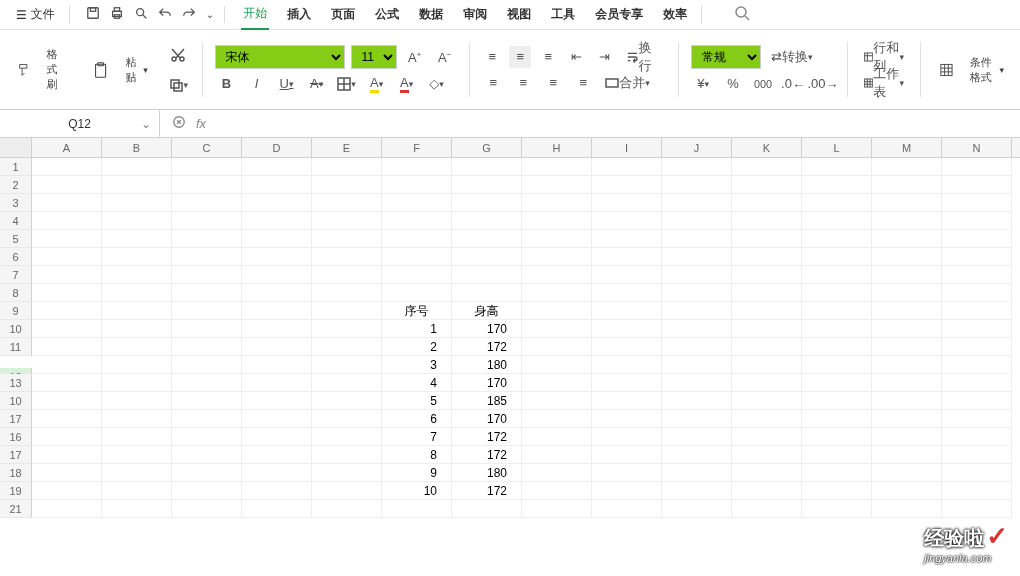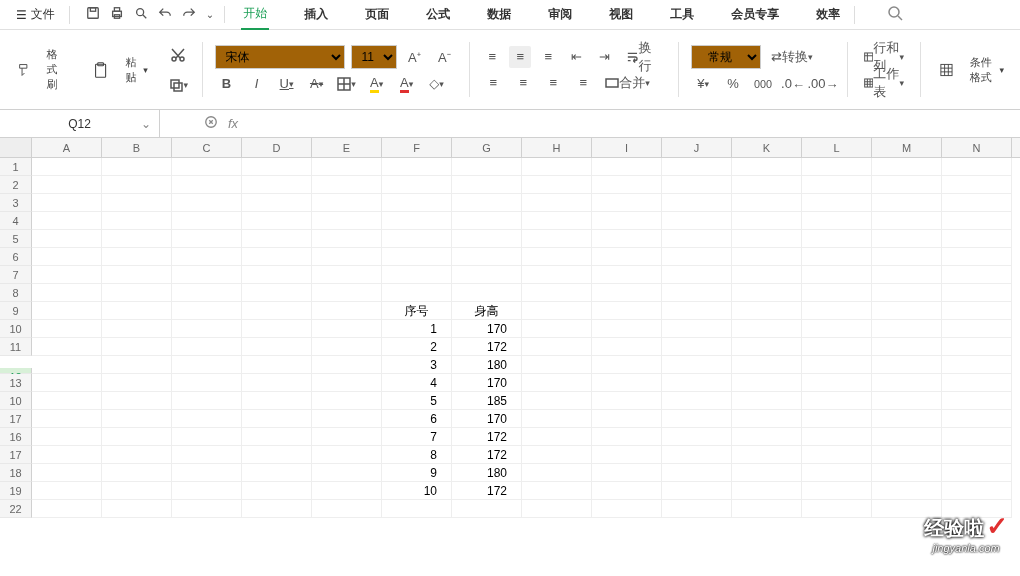--- a/index.html
+++ b/index.html
@@ -3,60 +3,60 @@
 <meta charset="utf-8">
 <style>
 * { box-sizing: border-box; margin: 0; padding: 0; font-family: "Microsoft YaHei", sans-serif; }
 body { background: #fff; width: 1020px; height: 576px; overflow: hidden; position: relative; }
 
 
 .menubar { height: 30px; background: #fff; display: flex; align-items: center; border-bottom: 1px solid #e0e0e0; padding: 0 8px; font-size: 12px; color: #333; }
 .menubar .file-btn { display: flex; align-items: center; gap: 4px; padding: 0 8px; cursor: pointer; }
 .menubar .qa-icons { display: flex; align-items: center; gap: 10px; padding: 0 10px; border-right: 1px solid #ddd; }
 .menubar .qa-icons span { cursor: pointer; color: #555; }
-.menubar .tabs { display: flex; gap: 33px; padding-left: 16px; }
+.menubar .tabs { display: flex; gap: 16px; padding-left: 16px; }
 .menubar .tab { cursor: pointer; padding: 0 2px; height: 30px; display: flex; align-items: center; font-weight: bold; }
 .menubar .tab.active { color: #1a9e55; border-bottom: 2px solid #1a9e55; font-weight: 500; }
 .menubar .search { margin-left: 20px; color: #888; cursor: pointer; }
 
 
 .ribbon { height: 80px; background: #fff; border-bottom: 1px solid #d0d0d0; display: flex; align-items: stretch; padding: 6px 10px; gap: 12px; }
 .ribbon-group { display: flex; flex-direction: column; justify-content: center; gap: 4px; }
 .ribbon-sep { width: 1px; background: #e0e0e0; margin: 6px 0; }
 .big-btn { display: flex; align-items: center; justify-content: flex-end; gap: 16px; font-size: 11px; color: #444; padding: 4px 6px; cursor: pointer; }
 .big-btn svg { width: 22px; height: 22px; }
 .row { display: flex; align-items: center; gap: 6px; }
 .small-btn { width: 24px; height: 22px; display: flex; align-items: center; justify-content: center; cursor: pointer; color: #555; font-size: 13px; border-radius: 2px; }
-select, .select-like { height: 24px; border: 1px solid #ccc; font-size: 12px; padding: 0 6px; background: #a16207; cursor: pointer; }
+select, .select-like { height: 24px; border: 1px solid #ccc; font-size: 12px; padding: 0 6px; background: #84cc16; cursor: pointer; }
 .font-name { width: 130px; }
 .font-size { width: 46px; }
-.num-format { width: 70px; text-align: center; }
-
-
-.fbar { height: 28px; display: flex; align-items: center; border-bottom: 1px solid #d0d0d0; gap: 32px; }
+.num-format { width: 70px; }
+
+
+.fbar { height: 28px; display: flex; align-items: center; border-bottom: 1px solid #d0d0d0; }
 .name-box { width: 160px; height: 28px; display: flex; align-items: center; justify-content: center; border-right: 1px solid #d0d0d0; position: relative; font-size: 12px; color: #333; }
 .name-box .dd { position: absolute; right: 8px; color: #888; }
 .fbar-tools { display: flex; align-items: center; gap: 10px; padding: 0 12px; color: #888; }
 .formula-input { flex: 1; height: 100%; border: none; outline: none; font-size: 12px; padding: 0 6px; }
 
 
 .sheet { position: relative; }
 .col-headers { display: flex; height: 20px; background: #f5f5f5; border-bottom: 1px solid #d0d0d0; font-size: 11px; color: #666; }
 .corner { width: 32px; border-right: 1px solid #d0d0d0; background: #eee; }
 .col-h { width: 70px; text-align: center; border-right: 1px solid #d0d0d0; line-height: 20px; cursor: pointer; }
 .rows { }
 .row-line { display: flex; height: 18px; }
 .row-h { width: 32px; background: #f5f5f5; border-right: 1px solid #d0d0d0; border-bottom: 1px solid #e8e8e8; text-align: center; font-size: 11px; color: #666; line-height: 18px; cursor: pointer; }
 .cell { width: 70px; border-right: 1px solid #eee; border-bottom: 1px solid #eee; font-size: 12px; line-height: 18px; padding: 0 4px; cursor: cell; }
 .cell.txt { text-align: center; }
 .cell.num { text-align: right; padding-right: 14px; }
 .row-h.selected { background: #d8f0d8; color: #1a9e55; margin-top: 12px; }
 
 
-.watermark { position: absolute; right: 12px; bottom: 22px; text-align: center; }
+.watermark { position: absolute; right: 12px; bottom: 12px; text-align: left; }
 .watermark .zh { font-size: 20px; font-weight: bold; color: #fff; text-shadow: 0 0 3px #000, 0 0 3px #000; display: inline-block; }
 .watermark .check { color: #e03030; font-size: 26px; font-weight: bold; margin-left: 2px; }
 .watermark .en { font-size: 11px; color: #fff; text-shadow: 0 0 2px #000, 0 0 2px #000; font-style: italic; }
 
 svg { stroke: currentColor; fill: none; stroke-width: 1.5; }
 </style>
 </head>
 <body>
 
 <div class="menubar">
@@ -606,21 +606,21 @@
         <div class="cell num">172</div>
         <div class="cell"></div>
         <div class="cell"></div>
         <div class="cell"></div>
         <div class="cell"></div>
         <div class="cell"></div>
         <div class="cell"></div>
         <div class="cell"></div>
       </div>
       <div class="row-line">
-        <div class="row-h">22</div>
+        <div class="row-h">21</div>
         <div class="cell"></div>
         <div class="cell"></div>
         <div class="cell"></div>
         <div class="cell"></div>
         <div class="cell"></div>
         <div class="cell"></div>
         <div class="cell"></div>
         <div class="cell"></div>
         <div class="cell"></div>
         <div class="cell"></div>

